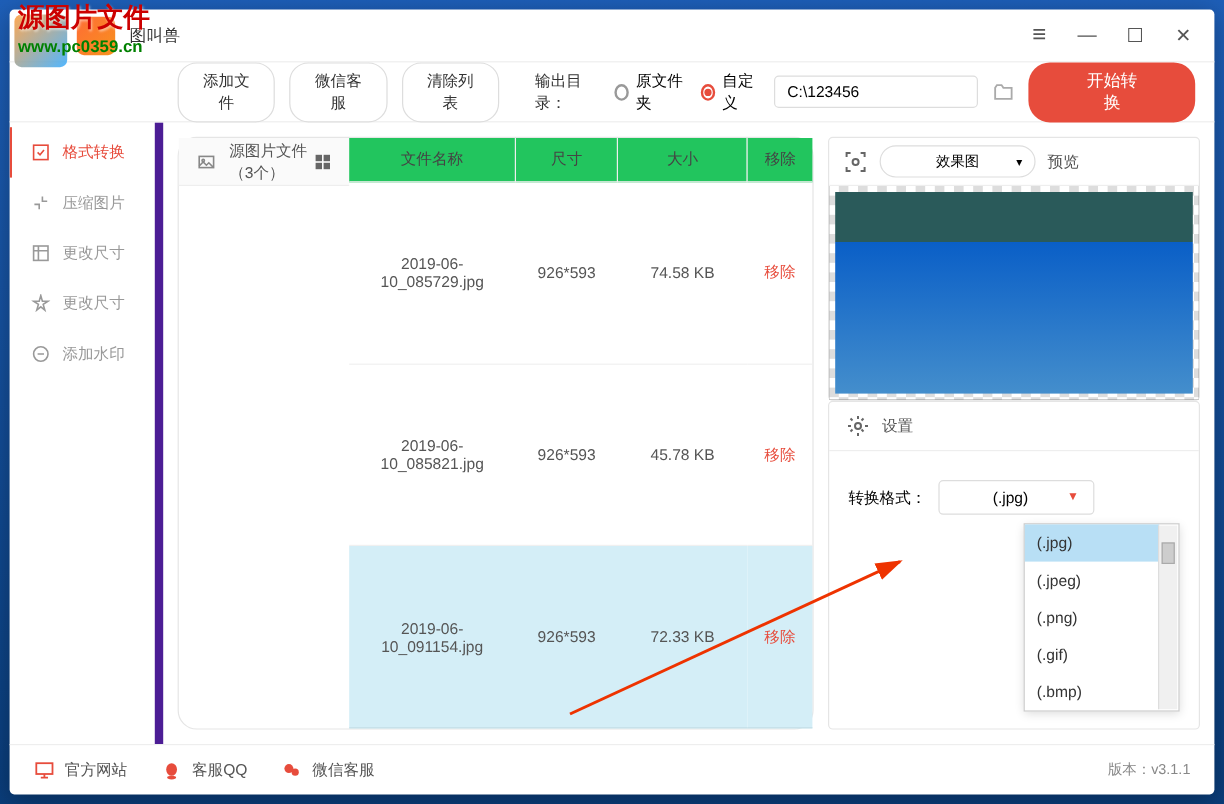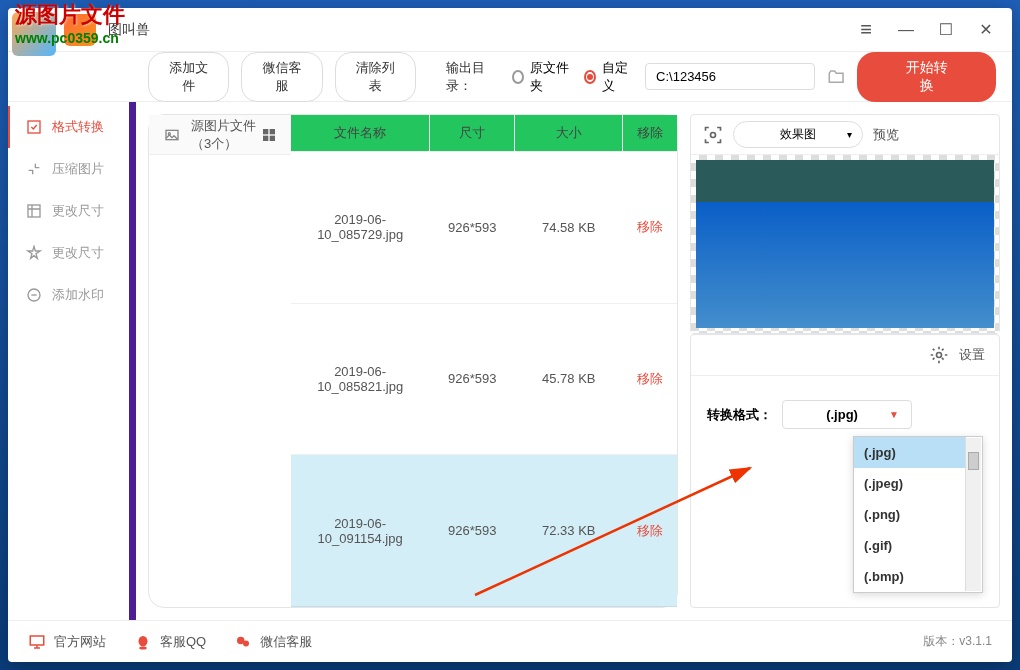--- a/index.html
+++ b/index.html
@@ -57,22 +57,22 @@
 .panel-box { border: 1px solid #e5e5e5; border-radius: 4px; }
 .preview-header { height: 40px; display: flex; align-items: center; padding: 0 12px; gap: 10px; border-bottom: 1px solid #eee; }
 .preview-icon { width: 20px; height: 20px; color: #666; }
 .effect-dropdown { width: 130px; padding: 4px 18px; border: 1px solid #ddd; border-radius: 14px; font-size: 12px; display: flex; justify-content: center; align-items: center; gap: 10px; position: relative; }
 .effect-dropdown::after { content: '▾'; position: absolute; right: 10px; font-size: 10px; }
 .preview-label { font-size: 13px; color: #555; }
 .preview-image { height: 178px; background: #333; position: relative; }
 .preview-image::before { content: ''; position: absolute; inset: 0; background: repeating-conic-gradient(#ddd 0 25%, #fff 0 50%) 0 0/16px 16px; }
 .preview-screenshot { position: absolute; top: 5px; left: 5px; right: 5px; bottom: 5px; background: linear-gradient(180deg, #2a5a5a 0%, #2a5a5a 25%, #0a5fc7 25%, #448ecc 100%); }
 
-.settings-header { height: 40px; display: flex; align-items: center; padding: 0 14px; gap: 10px; justify-content: flex-end; }
-.settings-body { padding: 24px 16px 16px; position: relative; font-weight: bold; }
+.settings-header { height: 40px; display: flex; align-items: center; padding: 0 14px; gap: 10px; }
+.settings-body { padding: 24px 16px 16px; position: relative; }
 .format-row { display: flex; align-items: center; gap: 10px; font-size: 13px; }
 .format-dropdown { width: 130px; padding: 6px 12px; border: 1px solid #ddd; border-radius: 4px; display: flex; align-items: center; justify-content: space-between; cursor: pointer; font-size: 13px; }
 .format-dropdown .caret { color: #e74c3c; font-size: 10px; }
 .dropdown-list { position: absolute; top: 60px; right: 16px; width: 130px; background: #fff; border: 1px solid #ccc; box-shadow: 0 2px 8px rgba(0,0,0,0.15); }
 .dropdown-scrollbar { position: absolute; right: 1px; top: 1px; bottom: 1px; width: 16px; background: #f0f0f0; border-left: 1px solid #ddd; }
 .dropdown-scrollbar::before { content:''; position:absolute; top:14px; left:2px; right:2px; height:16px; background:#cdcdcd; border:1px solid #aaa; }
 .dropdown-item { padding: 8px 10px; font-size: 13px; color: #333; cursor: pointer; }
 .dropdown-item.highlight { background: #b8dff5; }
 .dropdown-inner { margin-right: 16px; }
 

